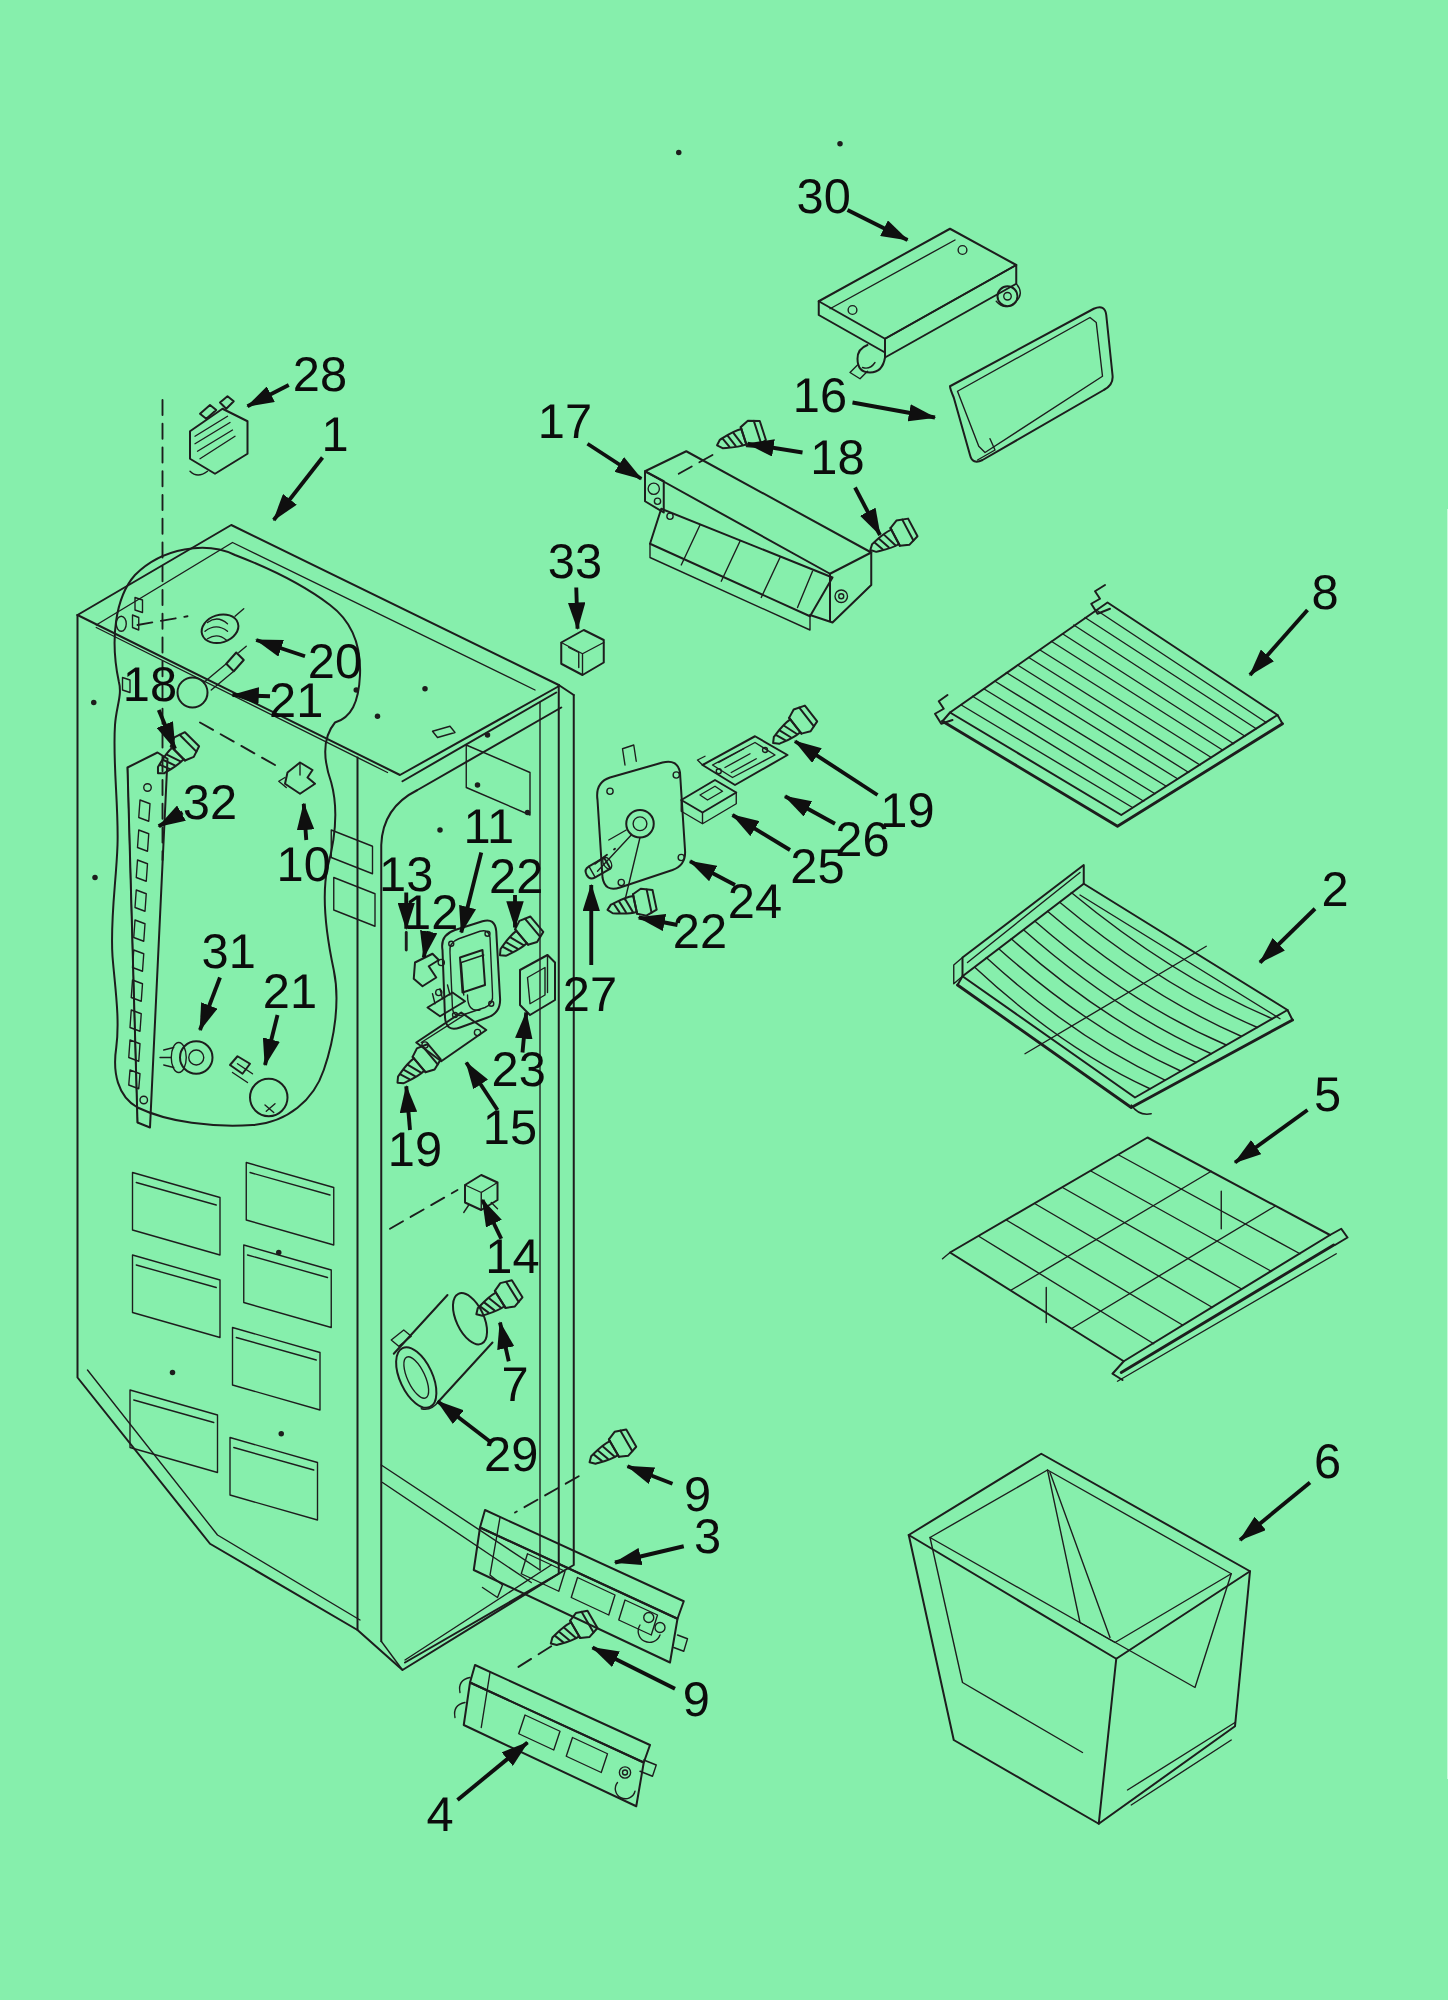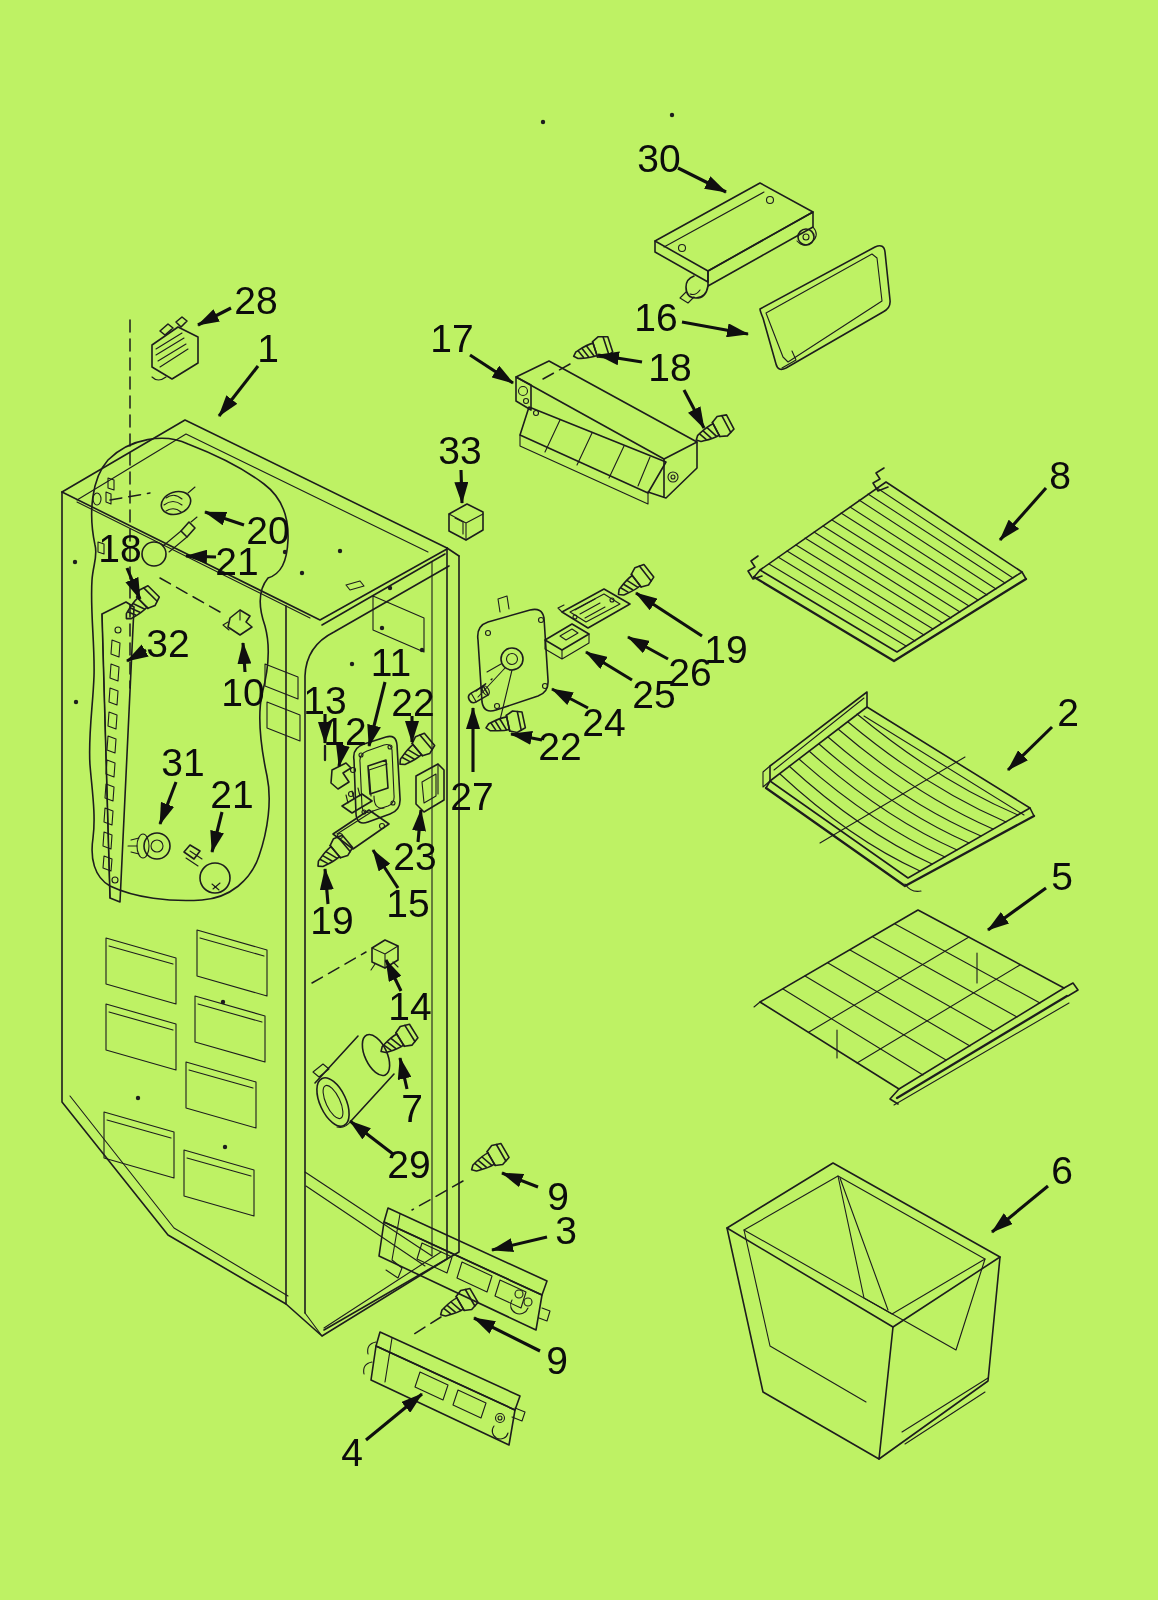--- a/index.html
+++ b/index.html
@@ -1,16 +1,16 @@
 <!DOCTYPE html>
 <html><head>
 <meta charset="utf-8">
 <style>
   html,body{margin:0;padding:0;background:#ffffff;}
-  .page{position:relative;width:1158px;height:1600px;background:#bef264;overflow:hidden;
+  .page{position:relative;width:1158px;height:1600px;background:#86efac;overflow:hidden;
         font-family:"Liberation Sans",sans-serif;}
   svg{position:absolute;left:0;top:0;}
   .art{stroke:#1d1d1d;stroke-width:1.6;fill:none;stroke-linejoin:round;stroke-linecap:round;}
   .art .thick{stroke-width:2.3;}
   .art .thin{stroke-width:1.1;}
   .art .dash{stroke-dasharray:12 7;stroke-width:1.5;}
   .art .dot{fill:#1d1d1d;stroke:none;}
   .leader{stroke:#0f0f0f;stroke-width:3.1;fill:none;}
   .callout-label{font-family:"Liberation Sans",sans-serif;font-size:39px;fill:#0c0c0c;
                  text-anchor:middle;}

